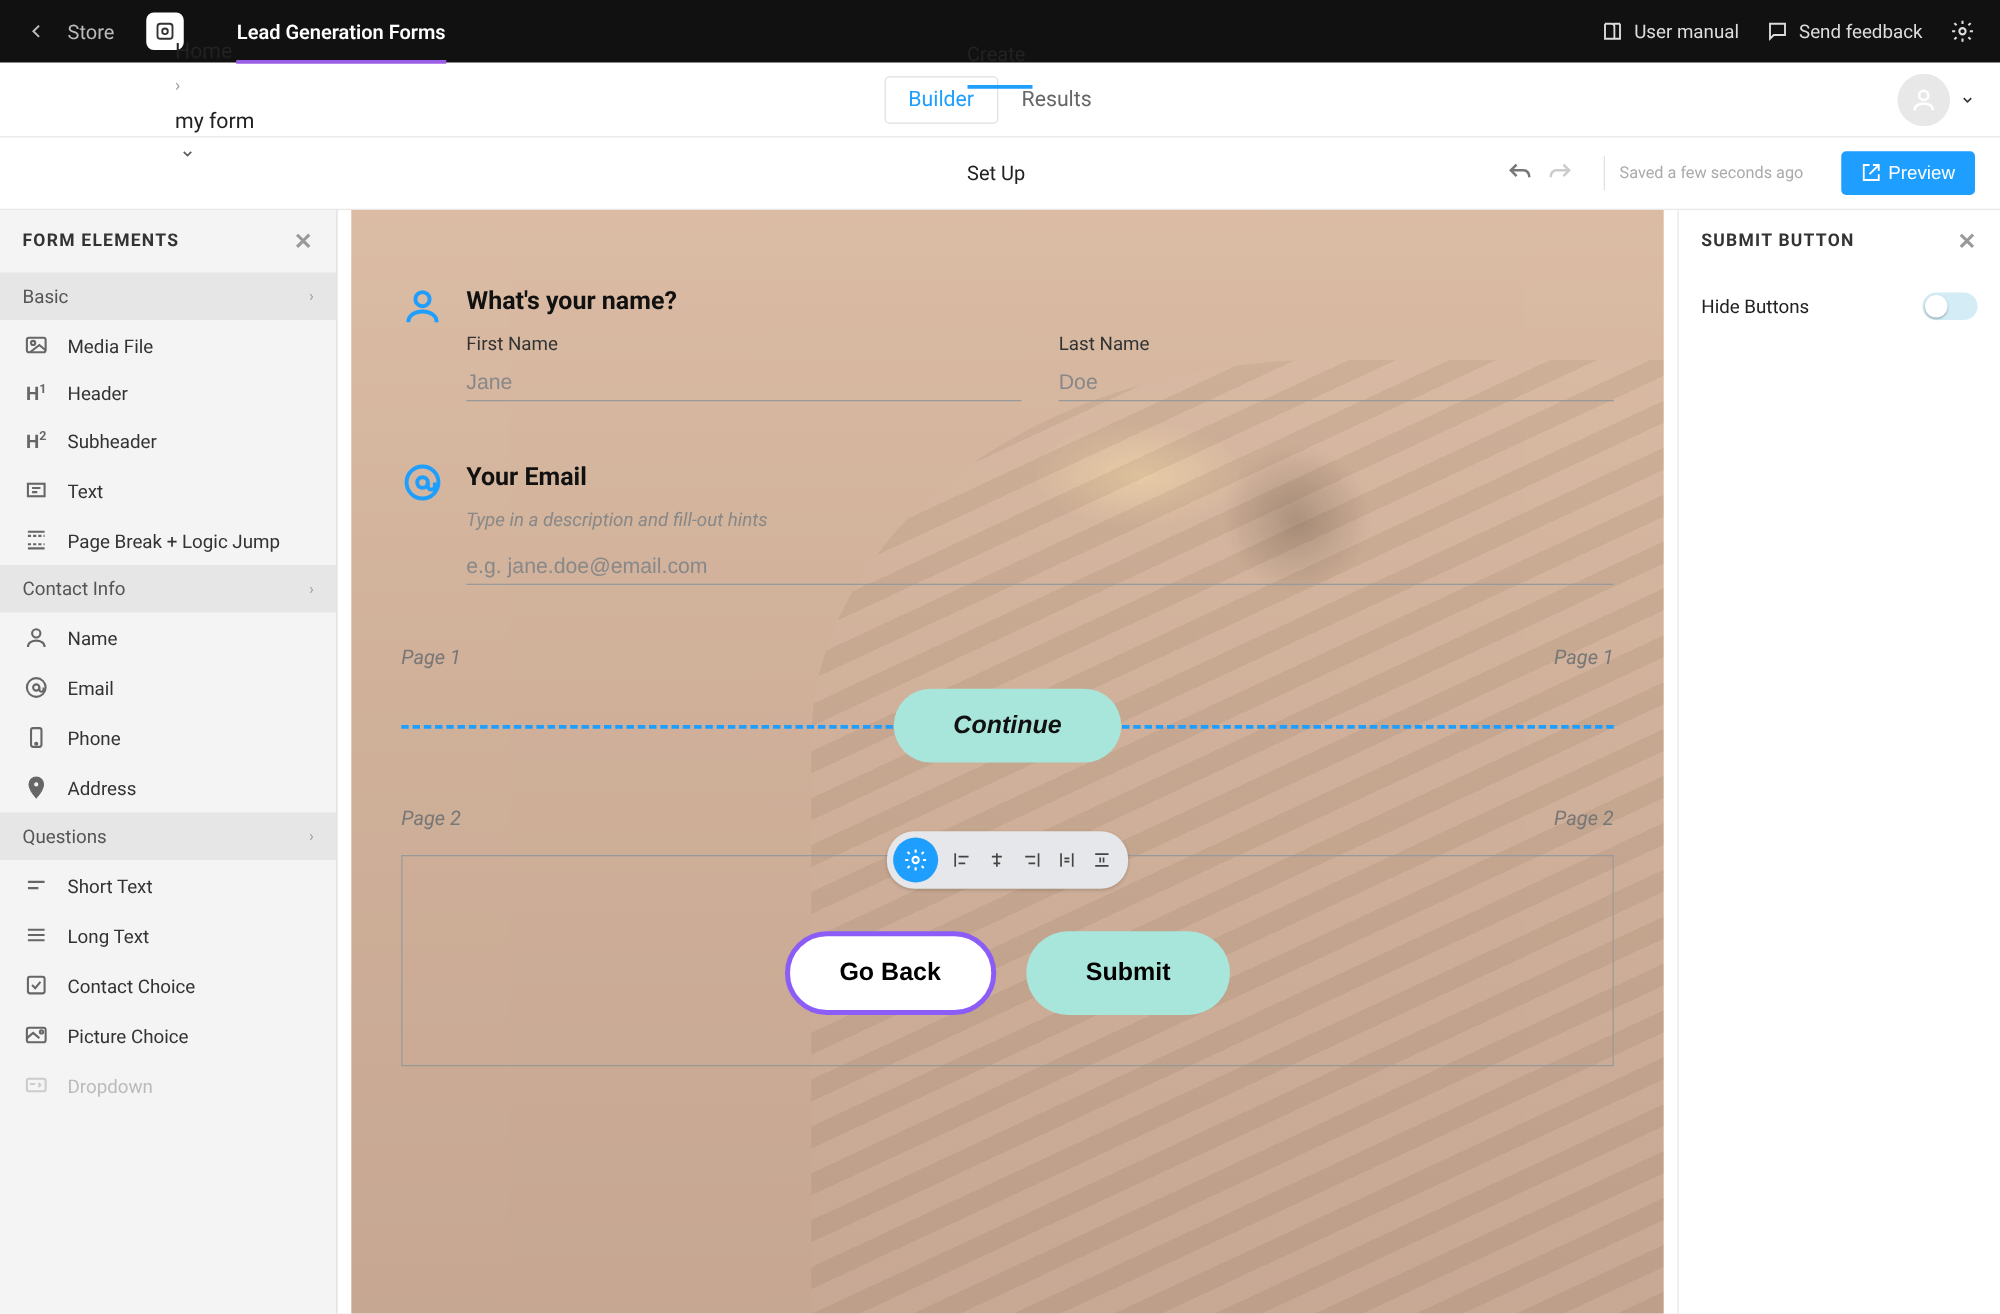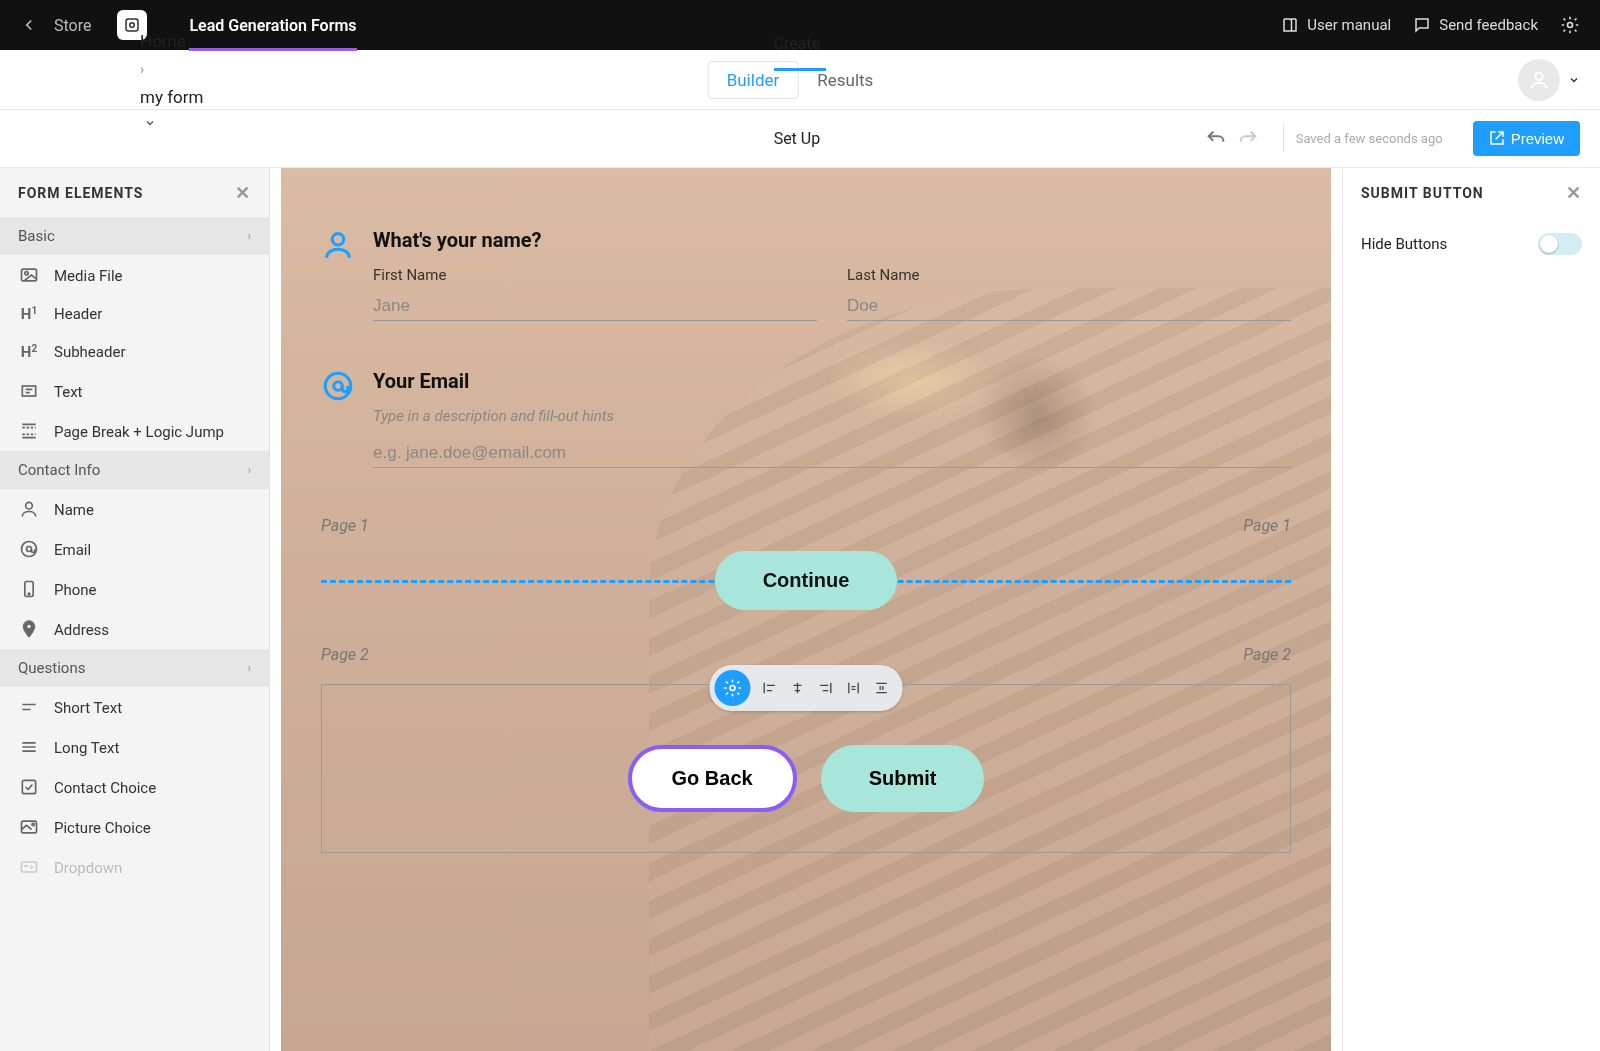--- a/index.html
+++ b/index.html
@@ -70,21 +70,21 @@
 .form-desc { font-style:italic; color:#888; font-size:15px; margin-bottom:14px; }
 .name-fields { display:flex; gap:30px; }
 .field { flex:1; }
 .field-label { font-size:15px; color:#333; margin-bottom:8px; display:block; }
 .field-input { width:100%; border:none; border-bottom:1px solid #999; background:transparent; font-size:17px; padding:4px 0; color:#888; }
 .field-input::placeholder { color:#888; }
 
 .page-labels { display:flex; justify-content:space-between; font-style:italic; color:#777; font-size:16px; margin:40px 0 10px; }
 .page-break { position:relative; height:70px; display:flex; align-items:center; justify-content:center; }
 .dashed-line { position:absolute; left:0; right:0; top:50%; border-top:3px dashed #1e9fff; }
-.continue-btn { position:relative; background:#a8e6dc; border:none; padding:18px 48px; border-radius:40px; font-size:20px; font-weight:700; color:#111; cursor:pointer; }
+.continue-btn { position:relative; background:#a8e6dc; border:none; padding:18px 48px; border-radius:40px; font-size:20px; font-weight:700; color:#111; cursor:pointer;font-style:italic; }
 
 .page2-box { border:1px solid #999; margin-top:20px; padding:60px 20px 40px; position:relative; display:flex; justify-content:center; gap:24px; }
 .go-back-btn { background:#fff; border:4px solid #8b5cf6; padding:18px 40px; border-radius:40px; font-size:20px; font-weight:700; cursor:pointer; }
 .submit-btn { background:#a8e6dc; border:none; padding:18px 48px; border-radius:40px; font-size:20px; font-weight:700; cursor:pointer; }
 .toolbar-float { position:absolute; top:-20px; left:50%; transform:translateX(-50%); background:#e6e7ea; border-radius:22px; padding:5px 12px 5px 5px; display:flex; align-items:center; gap:10px; box-shadow:0 1px 3px rgba(0,0,0,0.2); }
 .toolbar-float .gear-circ { width:36px; height:36px; background:#1e9fff; border-radius:50%; display:flex; align-items:center; justify-content:center; cursor:pointer; }
 .toolbar-float .align-ic { width:18px; height:18px; cursor:pointer; color:#444; display:flex; align-items:center; justify-content:center; }
 
 
 .right-panel { width:258px; border-left:1px solid #e8e8e8; background:#fff; }

